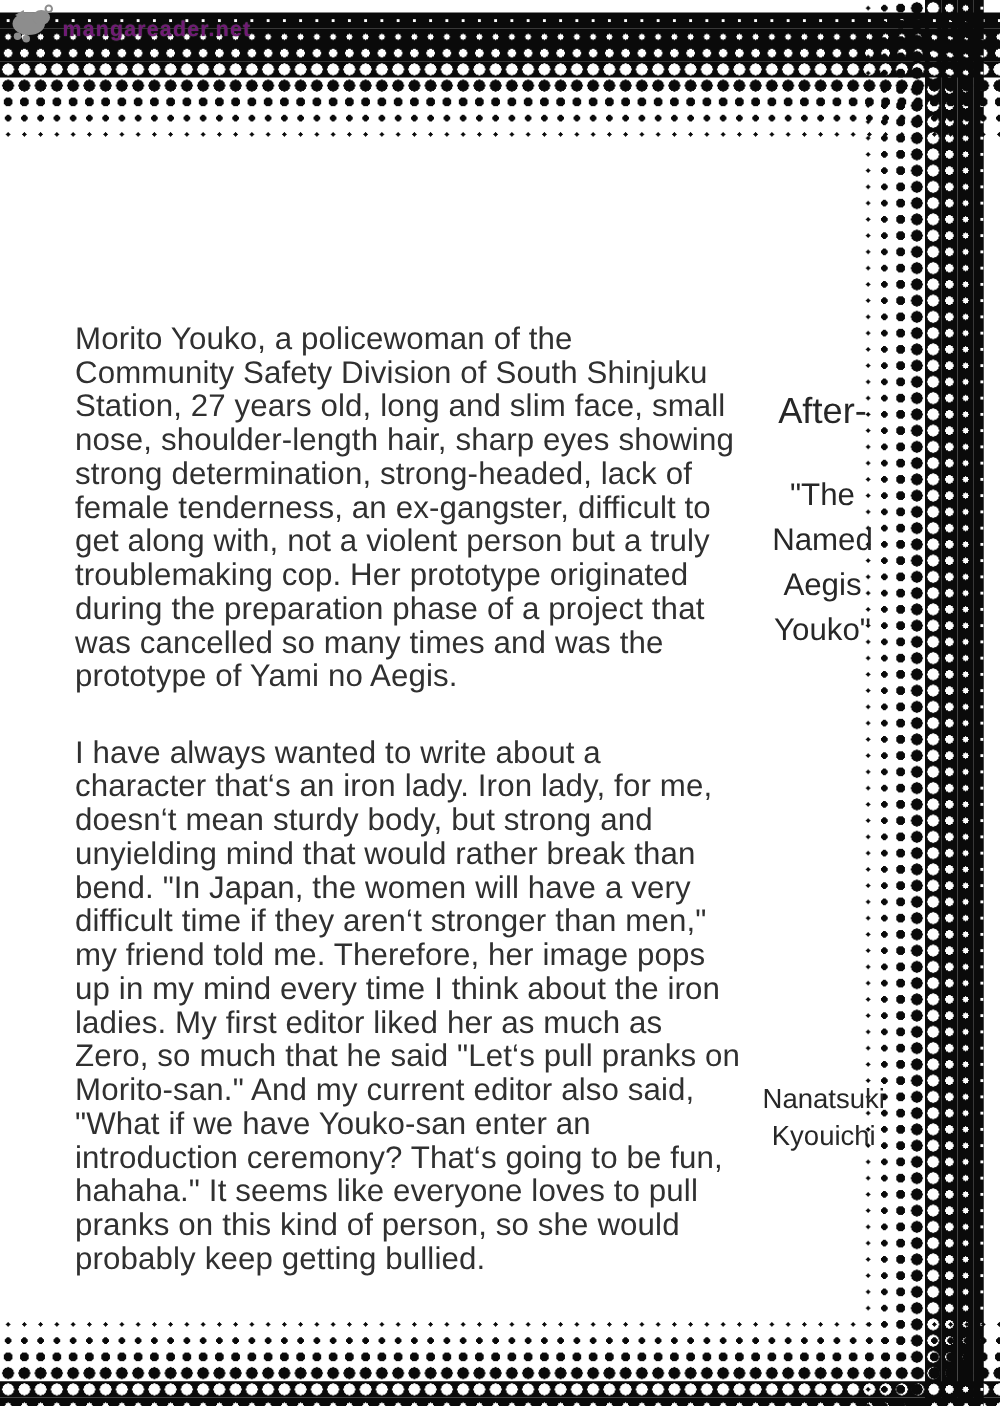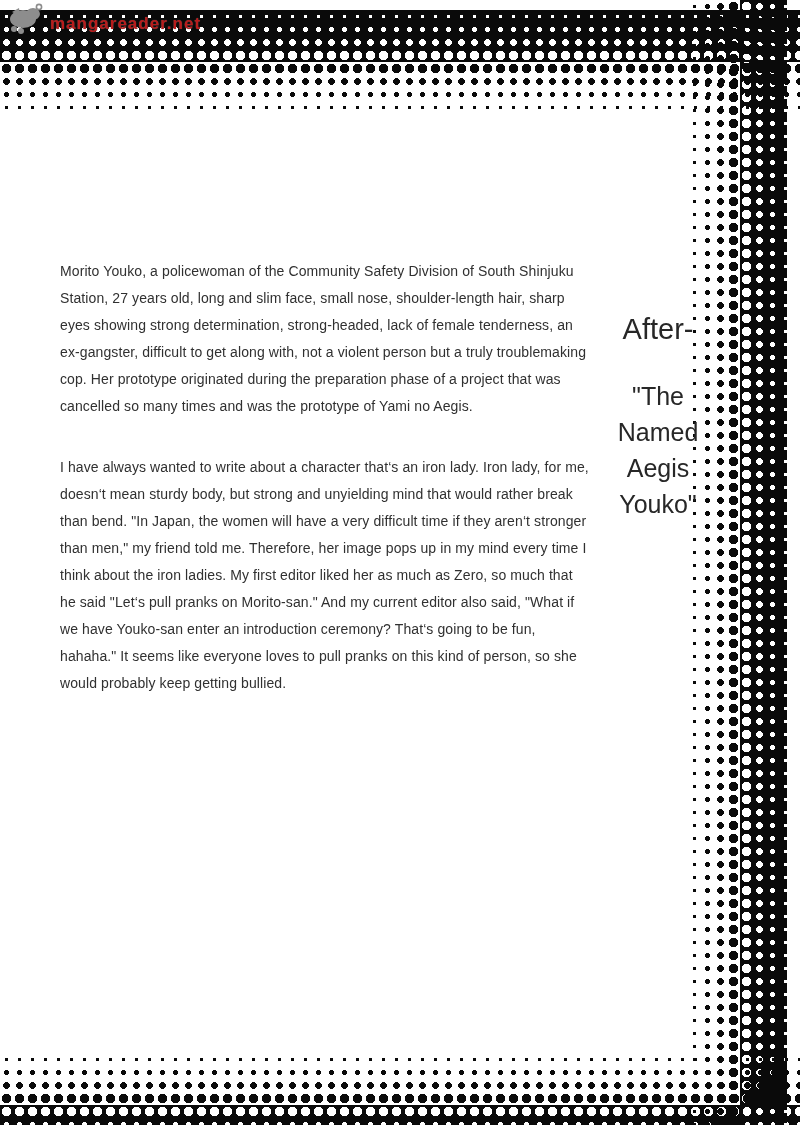--- a/index.html
+++ b/index.html
@@ -37,31 +37,31 @@
     align-items: center;
     z-index: 5;
   }
   .watermark svg { display: block; }
   .watermark-text {
     margin-left: 4px;
     margin-top: 8px;
     font-size: 17px;
     font-weight: bold;
     letter-spacing: 1px;
-    color: #b91c1c;
+    color: #701a75;
     text-shadow: 0 0 1px #555;
   }
 
   
   .body-text {
     position: absolute;
     left: 60px;
     top: 258px;
     width: 532px;
-    font-size: 14px;
+    font-size: 25px;
     line-height: 27px;
     letter-spacing: 0.1px;
     color: #303030;
   }
   .body-text p { margin: 0 0 34px 0; }
 
   
   .side-col {
     position: absolute;
     left: 596px;
@@ -144,14 +144,18 @@
       <div>After-</div>
     </div>
     <div class="side-title">
       <div>"The</div>
       <div>Named</div>
       <div>Aegis</div>
       <div>Youko"</div>
     </div>
   </div>
 
+  <div class="author">
+    <div>Nanatsuki</div>
+    <div>Kyouichi</div>
+  </div>
 
 </div>
 
 </body></html>

